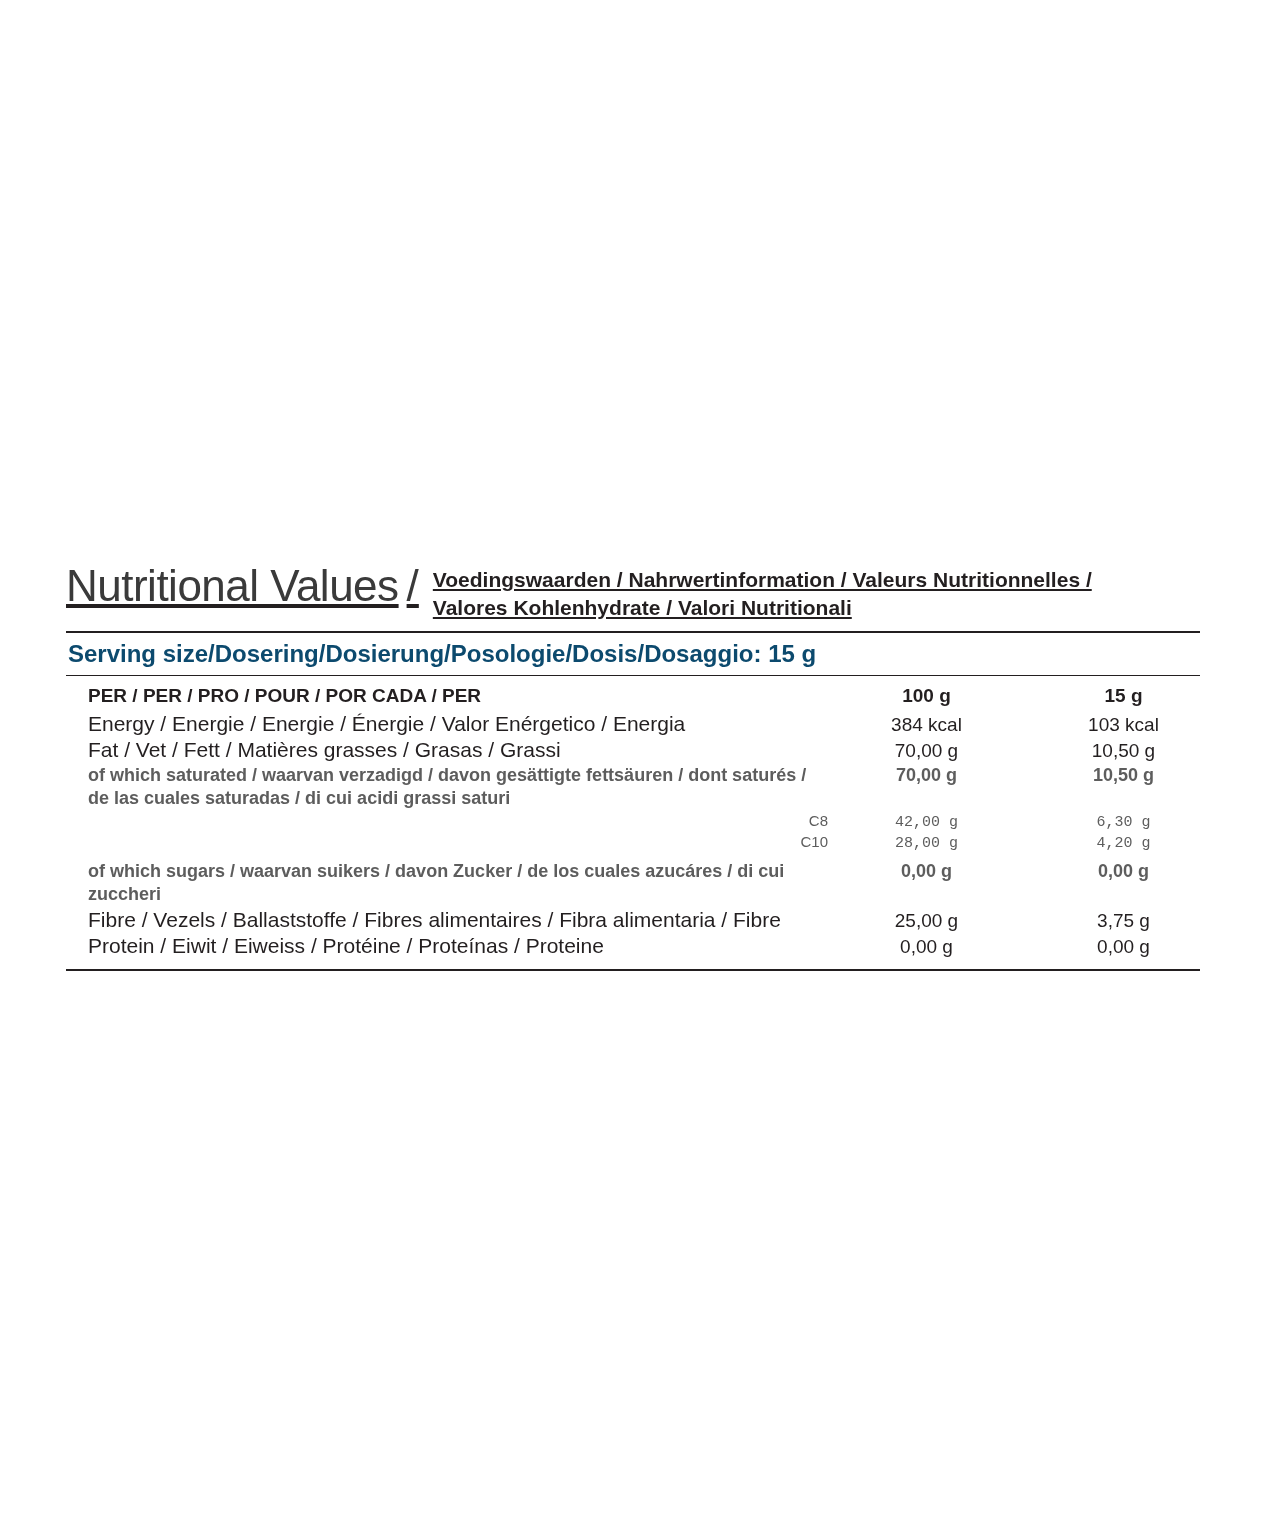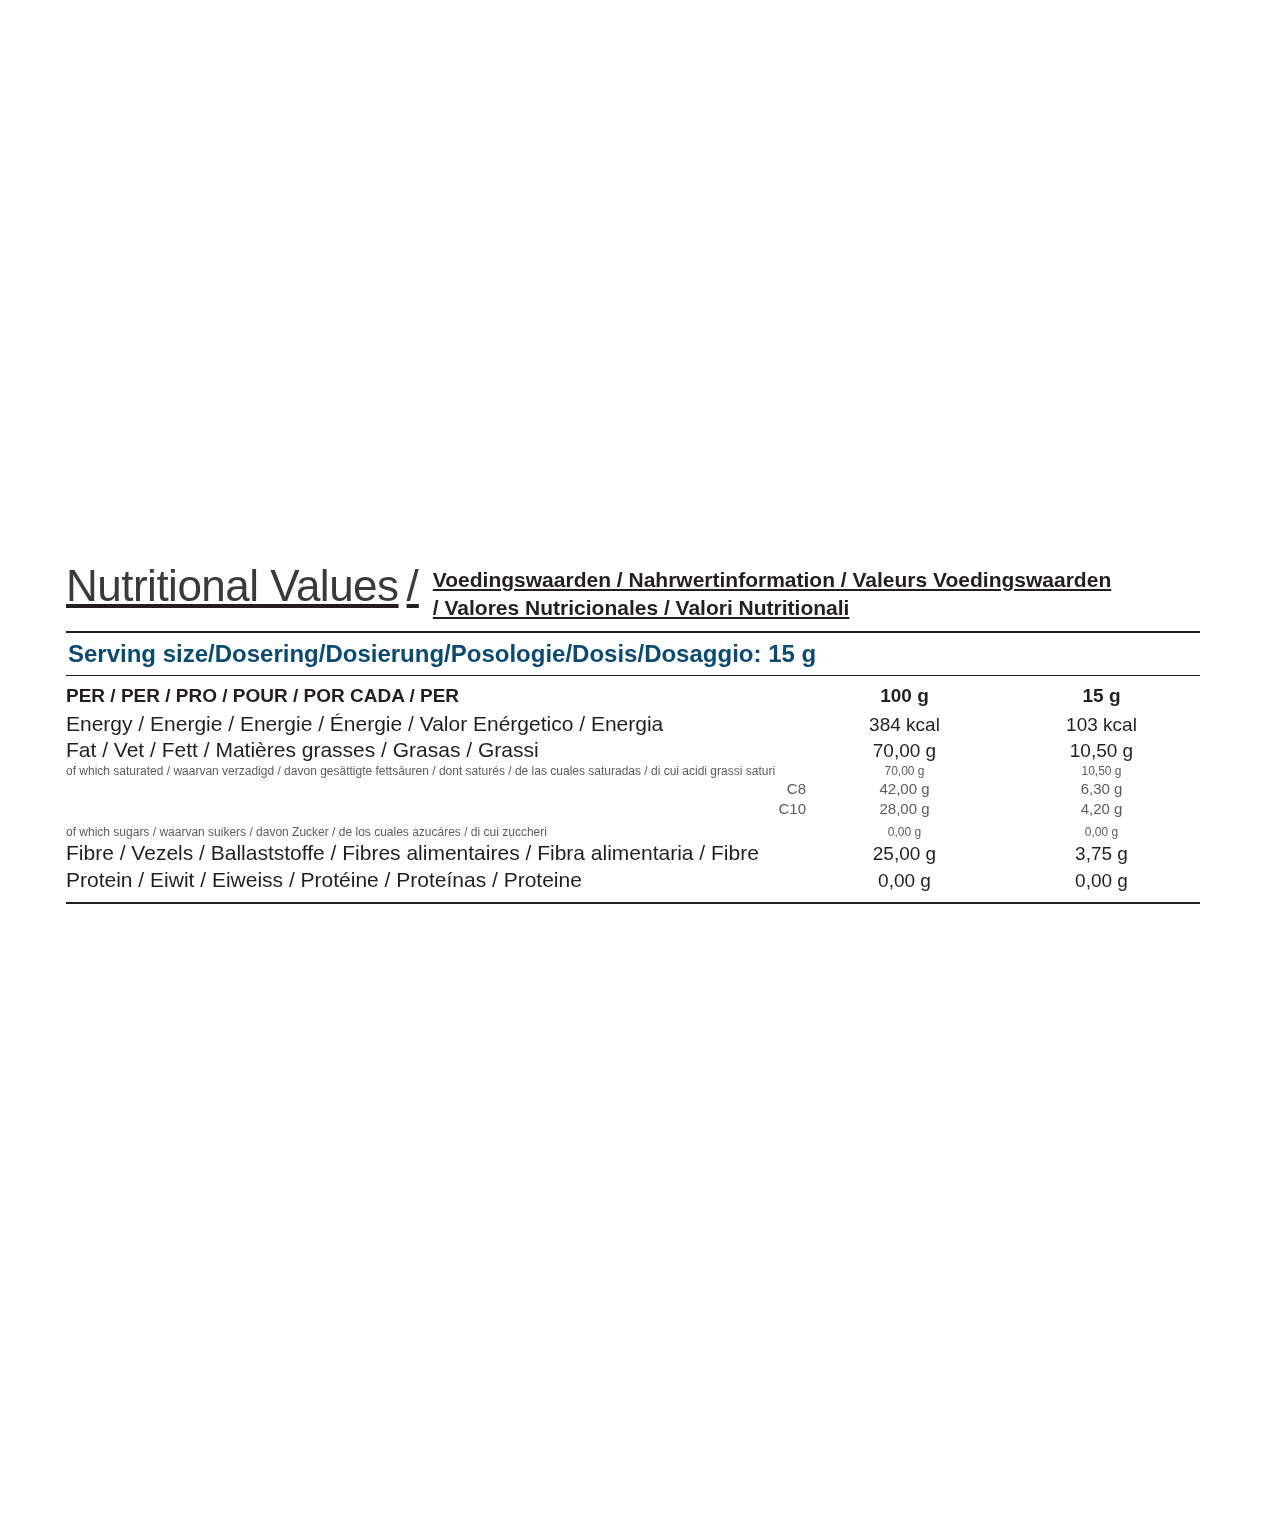--- a/index.html
+++ b/index.html
@@ -104,46 +104,48 @@
   }
   td.val {
     text-align: center;
     font-size: 19px;
     line-height: 1.27;
     padding-top: 1px;
     padding-bottom: 1px;
   }
   tr.sub td.label,
   tr.sub td.val {
-    font-size: 12px;
+    font-size: 18px;
     color: #5d5d5d;
     line-height: 1.3;
+    font-weight: bold;
   }
   tr.sub-c td.label {
     font-size: 15px;
     color: #5d5d5d;
     text-align: right;
     padding-right: 0;
   }
   tr.sub-c td.val {
     font-size: 15px;
     color: #5d5d5d;
+    font-family: Liberation Mono, monospace;
   }
   tr.gap td { height: 7px; }
-  .table-wrap { padding-bottom: 9px; }
+  .table-wrap { padding-bottom: 9px; margin-left: 22px; }
 </style>
 </head>
 <body>
 
 <div class="panel">
 
   <div class="title-row">
     <div class="title-main">Nutritional Values</div>
     <div class="title-slash">/</div>
-    <div class="title-langs">Voedingswaarden / Nahrwertinformation / Valeurs Voedingswaarden / Valores Nutricionales / Valori Nutritionali</div>
+    <div class="title-langs">Voedingswaarden / Nahrwertinformation / Valeurs Nutritionnelles / Valores Kohlenhydrate / Valori Nutritionali</div>
   </div>
 
   <div class="rule-top"></div>
 
   <div class="serving">Serving size/Dosering/Dosierung/Posologie/Dosis/Dosaggio: 15 g</div>
 
   <div class="rule-mid"></div>
 
   <div class="table-wrap">
     <table class="nutri">

